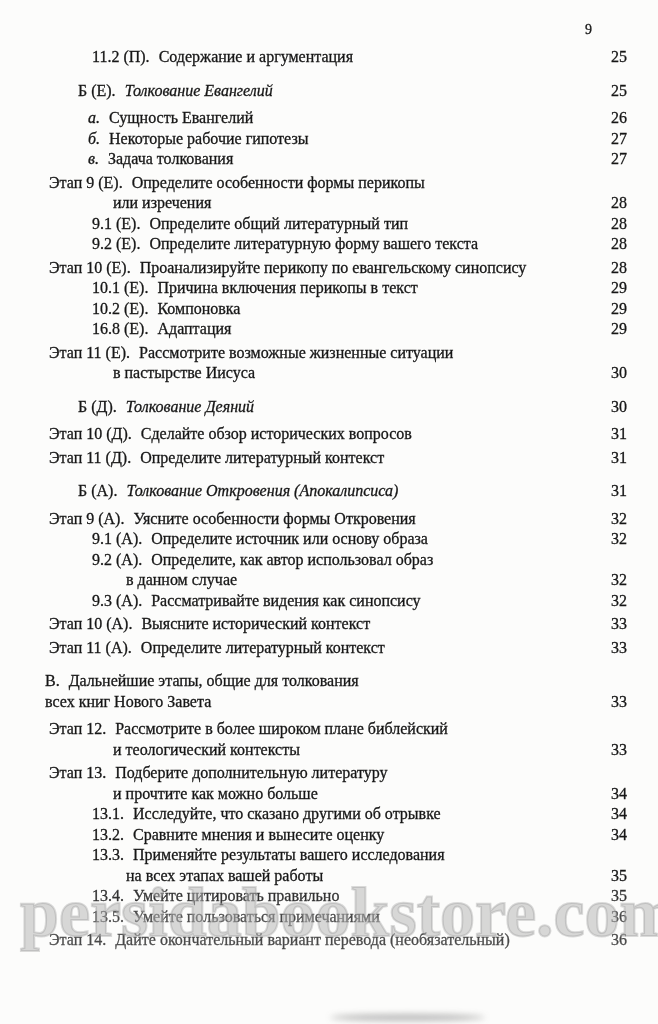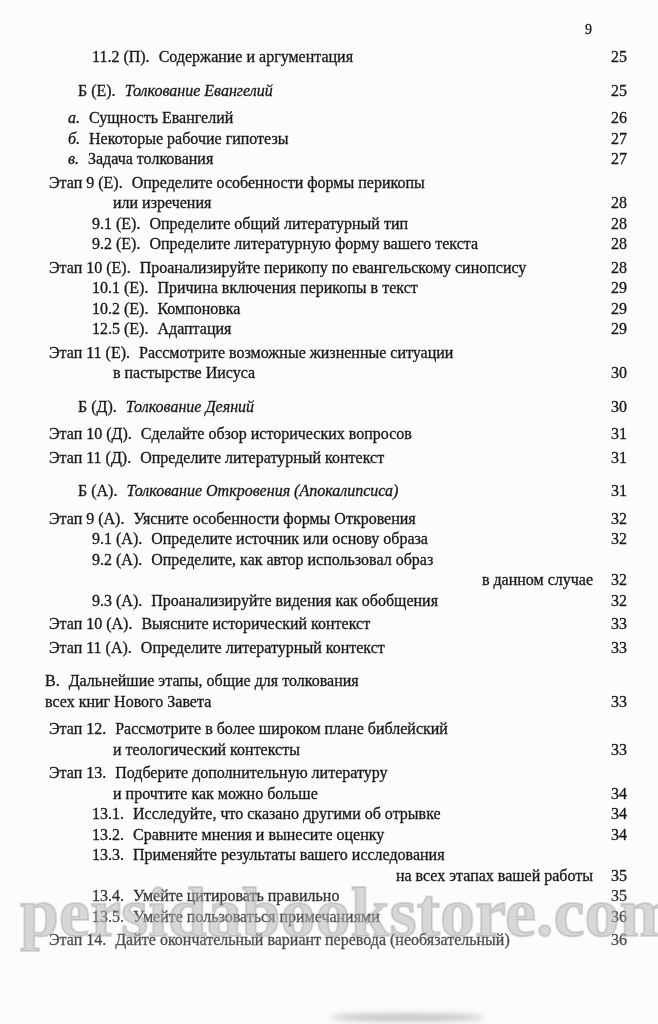--- a/index.html
+++ b/index.html
@@ -25,24 +25,24 @@
   .entry{display:flex;align-items:flex-end;}
   .entry .main{flex:1 1 auto;min-width:0;}
   .entry .pagenum{flex:0 0 34px;text-align:right;}
   .entry .line1{white-space:nowrap;}
   .entry .label{margin-right:9px;}
   
   .entry.etap  .main{padding-left:49px;}
   .entry.flush .main{padding-left:45px;}
   .entry.section .main{padding-left:78px;}
   .entry.sub   .main{padding-left:92px;}
-  .entry.letter .main{padding-left:68px;}
+  .entry.letter .main{padding-left:68px;margin-left:20px;}
   
   .entry.etap  .line2{padding-left:64px;}
-  .entry.sub   .line2{padding-left:34px;text-align:right;}
+  .entry.sub   .line2{padding-left:34px;}
   .entry.flush .line2{padding-left:0;}
   
   .entry.section .text{font-style:italic;}
   .entry.letter .label{font-style:italic;}
   
   .entry.gap-lg{margin-top:13px;}
   .entry.gap-sm{margin-top:7px;}
   .entry.etap,.entry.flush{margin-top:3px;}
   .entry.etap.gap-lg,.entry.flush.gap-lg{margin-top:13px;}
   .entry.etap.gap-sm{margin-top:7px;}
@@ -145,21 +145,21 @@
   </div>
       <div class="entry sub">
     <div class="main">
       <div class="line1"><span class="label">10.2 (Е).</span><span class="text">Компоновка</span></div>
 
     </div>
     <div class="pagenum">29</div>
   </div>
       <div class="entry sub">
     <div class="main">
-      <div class="line1"><span class="label">12.5 (Е).</span><span class="text">Адаптация</span></div>
+      <div class="line1"><span class="label">16.8 (Е).</span><span class="text">Адаптация</span></div>
 
     </div>
     <div class="pagenum">29</div>
   </div>
       <div class="entry etap">
     <div class="main">
       <div class="line1"><span class="label">Этап 11 (Е).</span><span class="text">Рассмотрите возможные жизненные ситуации</span></div>
       <div class="line2">в пастырстве Иисуса</div>
     </div>
     <div class="pagenum">30</div>
@@ -208,21 +208,21 @@
   </div>
       <div class="entry sub">
     <div class="main">
       <div class="line1"><span class="label">9.2 (А).</span><span class="text">Определите, как автор использовал образ</span></div>
       <div class="line2">в данном случае</div>
     </div>
     <div class="pagenum">32</div>
   </div>
       <div class="entry sub">
     <div class="main">
-      <div class="line1"><span class="label">9.3 (А).</span><span class="text">Проанализируйте видения как обобщения</span></div>
+      <div class="line1"><span class="label">9.3 (А).</span><span class="text">Рассматривайте видения как синопсису</span></div>
 
     </div>
     <div class="pagenum">32</div>
   </div>
       <div class="entry etap">
     <div class="main">
       <div class="line1"><span class="label">Этап 10 (А).</span><span class="text">Выясните исторический контекст</span></div>
 
     </div>
     <div class="pagenum">33</div>

